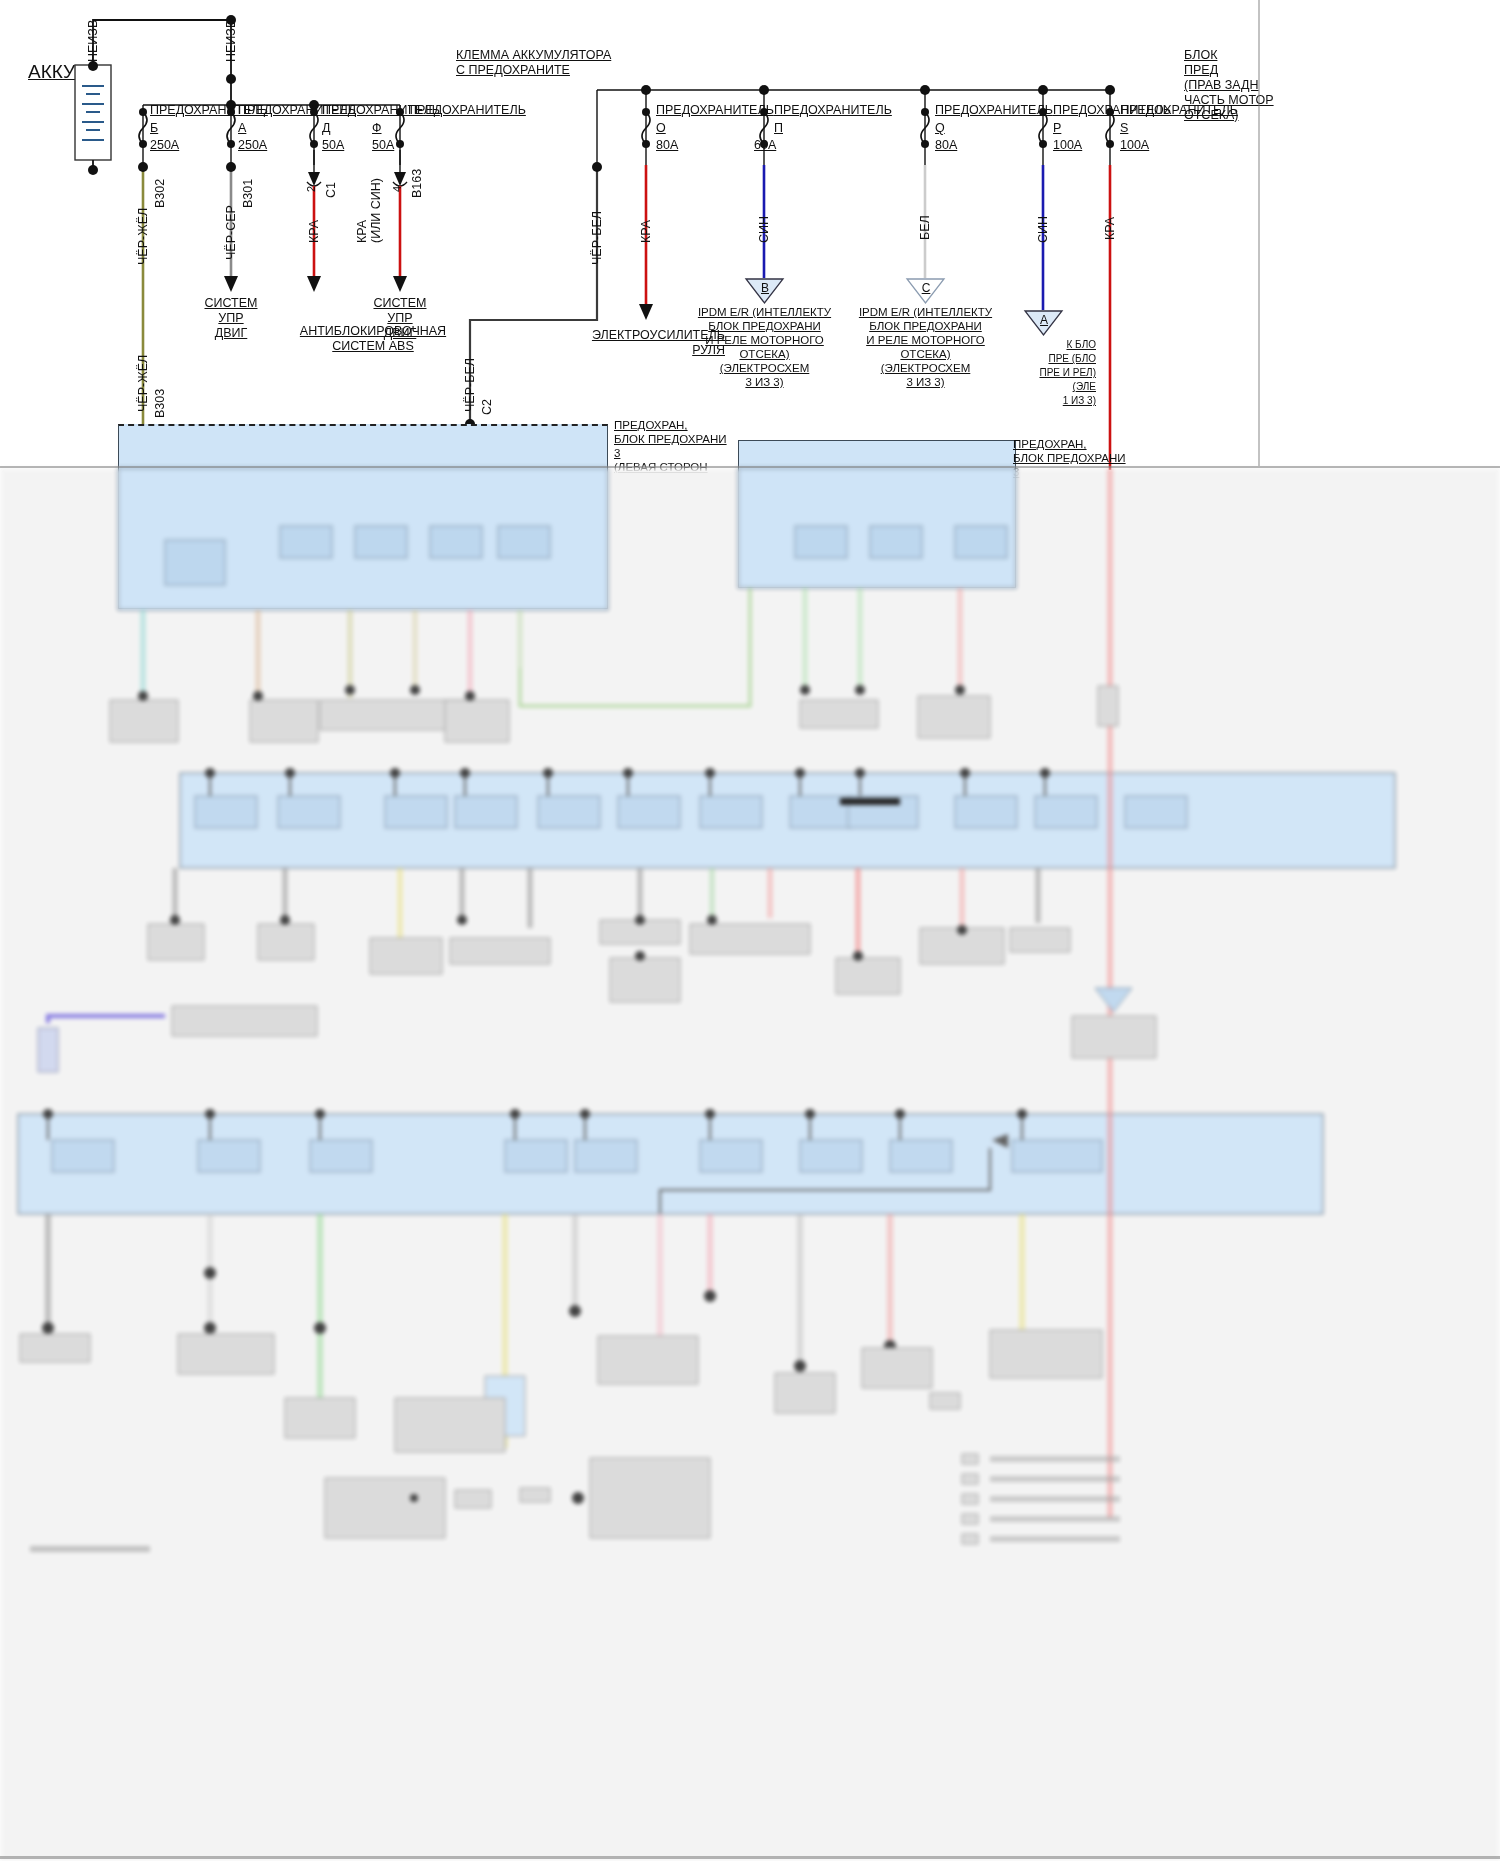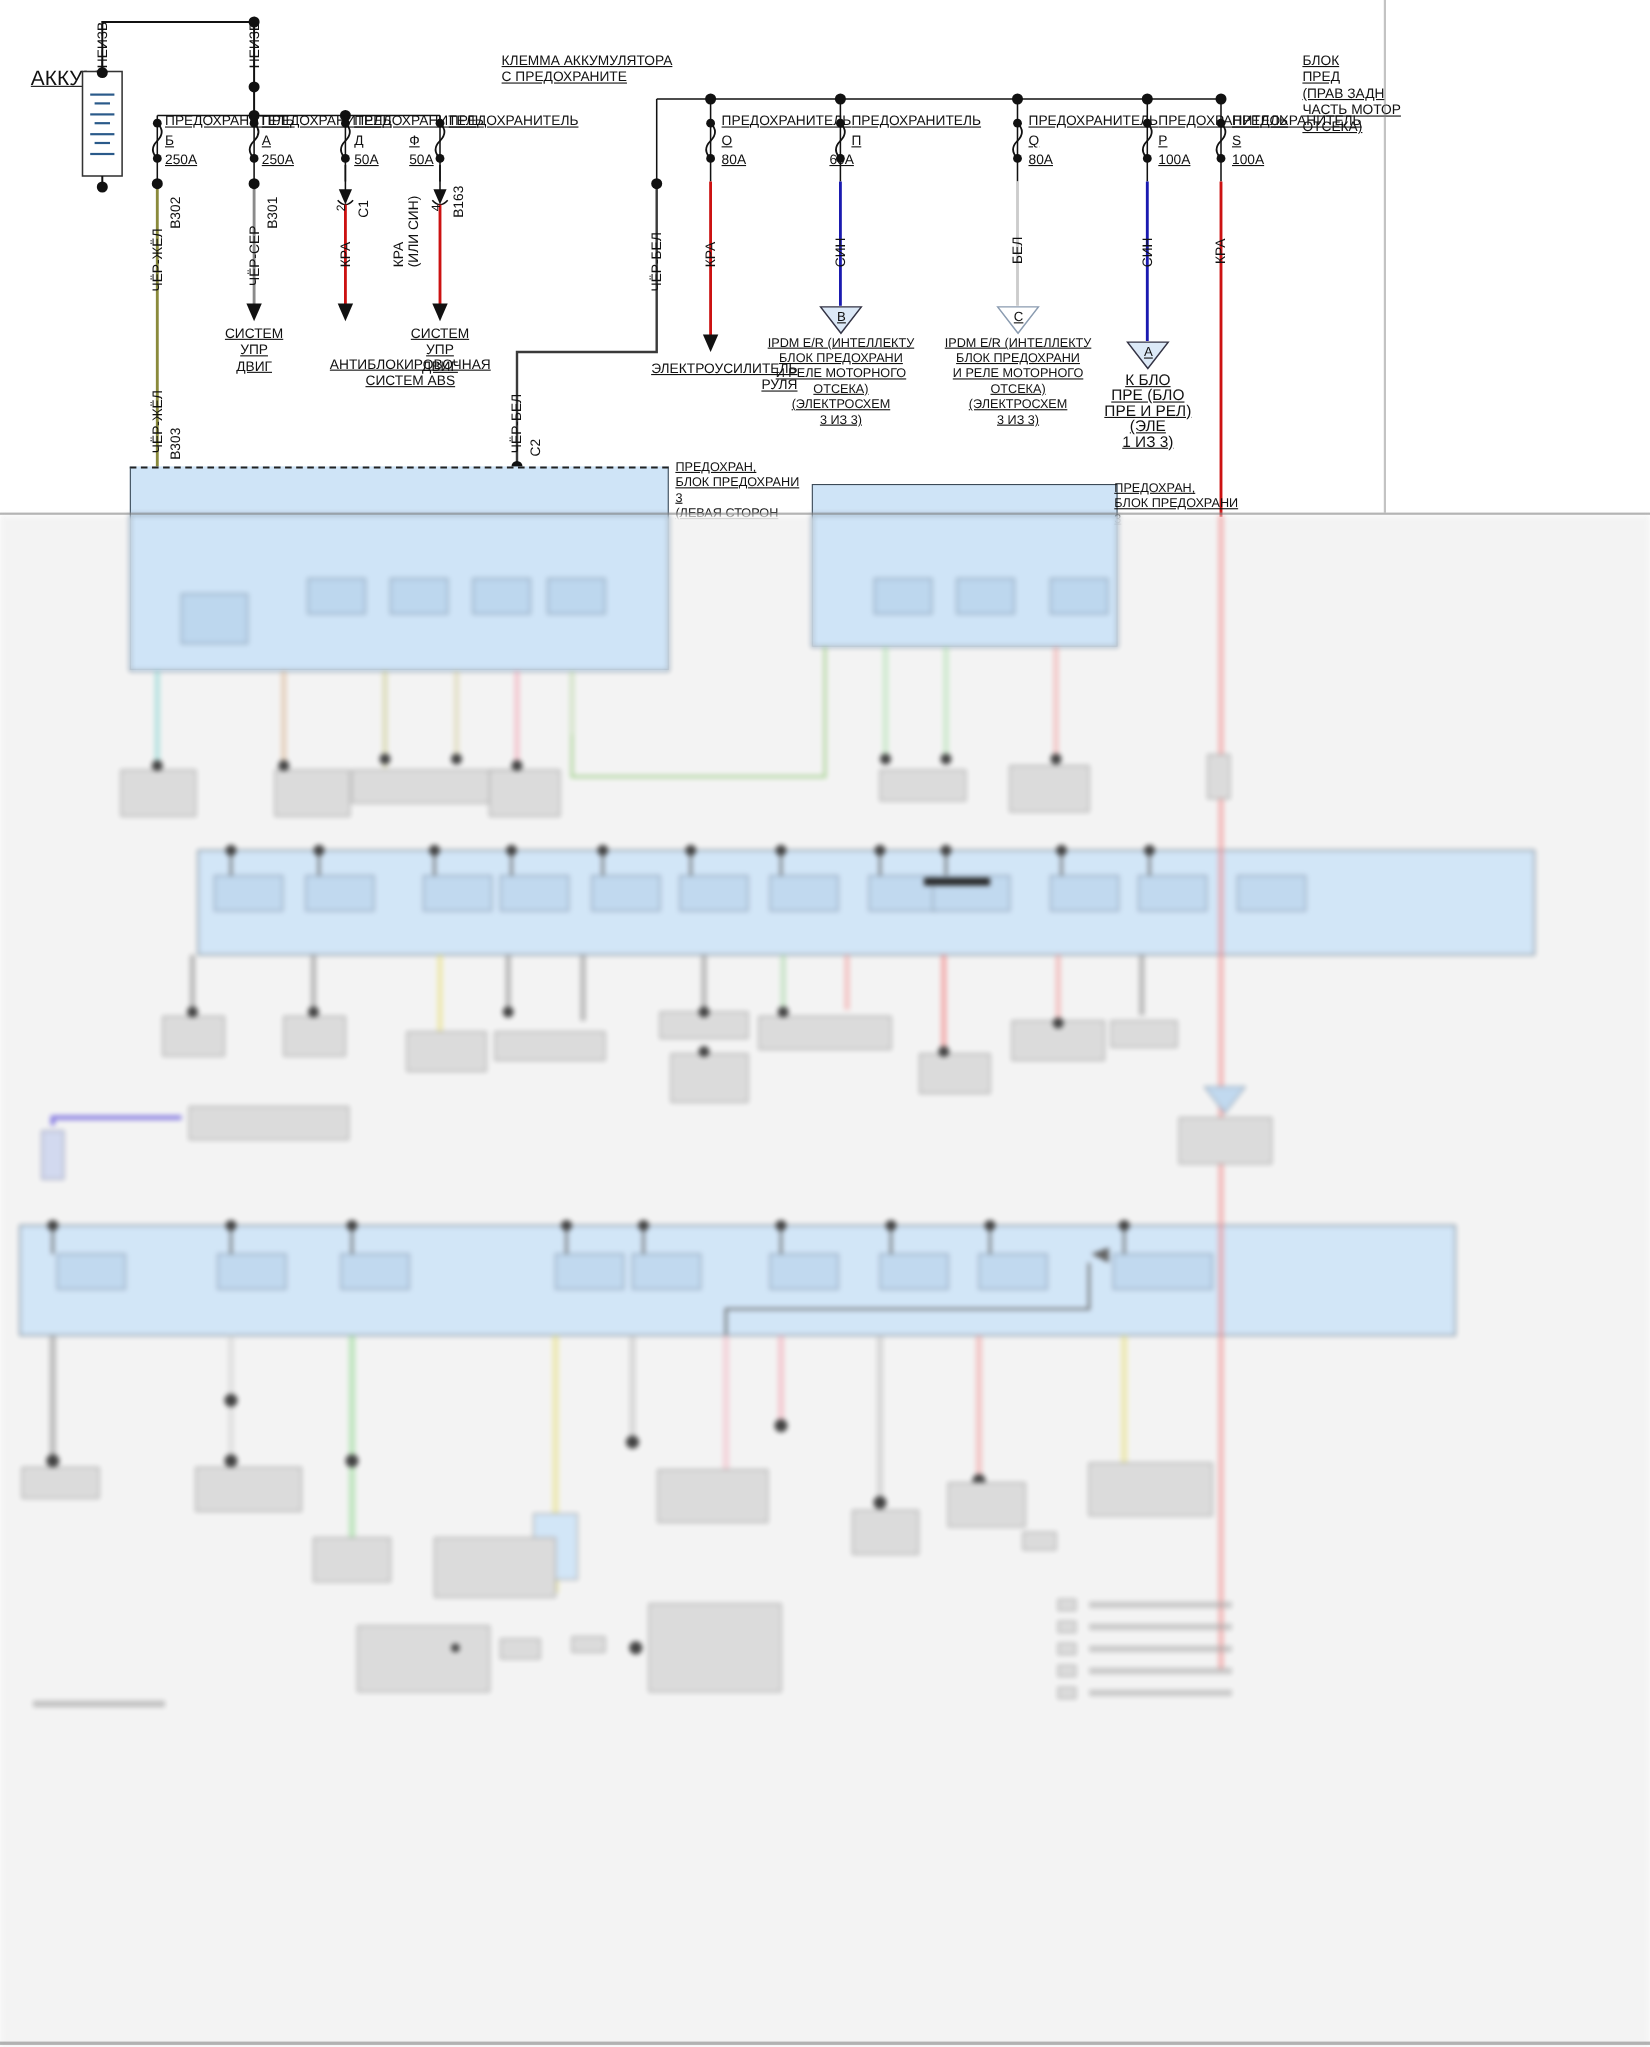--- a/index.html
+++ b/index.html
@@ -236,21 +236,21 @@
 3 ИЗ 3)</div>
 
   <div class="lbl c" style="left:917px;top:281px;width:18px;font-size:12px;">C</div>
   <div class="lbl c" style="left:858px;top:305px;width:135px;white-space:pre-line;font-size:11.5px;line-height:14px;">IPDM E/R (ИНТЕЛЛЕКТУ
 БЛОК ПРЕДОХРАНИ
 И РЕЛЕ МОТОРНОГО
 ОТСЕКА) (ЭЛЕКТРОСХЕМ
 3 ИЗ 3)</div>
 
   <div class="lbl c" style="left:1035px;top:313px;width:18px;font-size:12px;">A</div>
-  <div class="lbl c" style="left:991px;top:338px;width:105px;white-space:pre-line;font-size:14px;line-height:14px;">К БЛО
+  <div class="lbl c" style="left:991px;top:338px;width:105px;white-space:pre-line;font-size:10px;line-height:14px;text-align:right;">К БЛО
 ПРЕ (БЛО
 ПРЕ И РЕЛ)
 (ЭЛЕ
 1 ИЗ 3)</div>
 
   <div class="fusebox dashed" style="left:118px;top:424px;width:490px;height:185px;"></div>
   <div class="lbl" style="left:614px;top:418px;white-space:pre-line;font-size:11.5px;line-height:14px;">ПРЕДОХРАН,
 БЛОК ПРЕДОХРАНИ
 3
 (ЛЕВАЯ СТОРОН</div>

